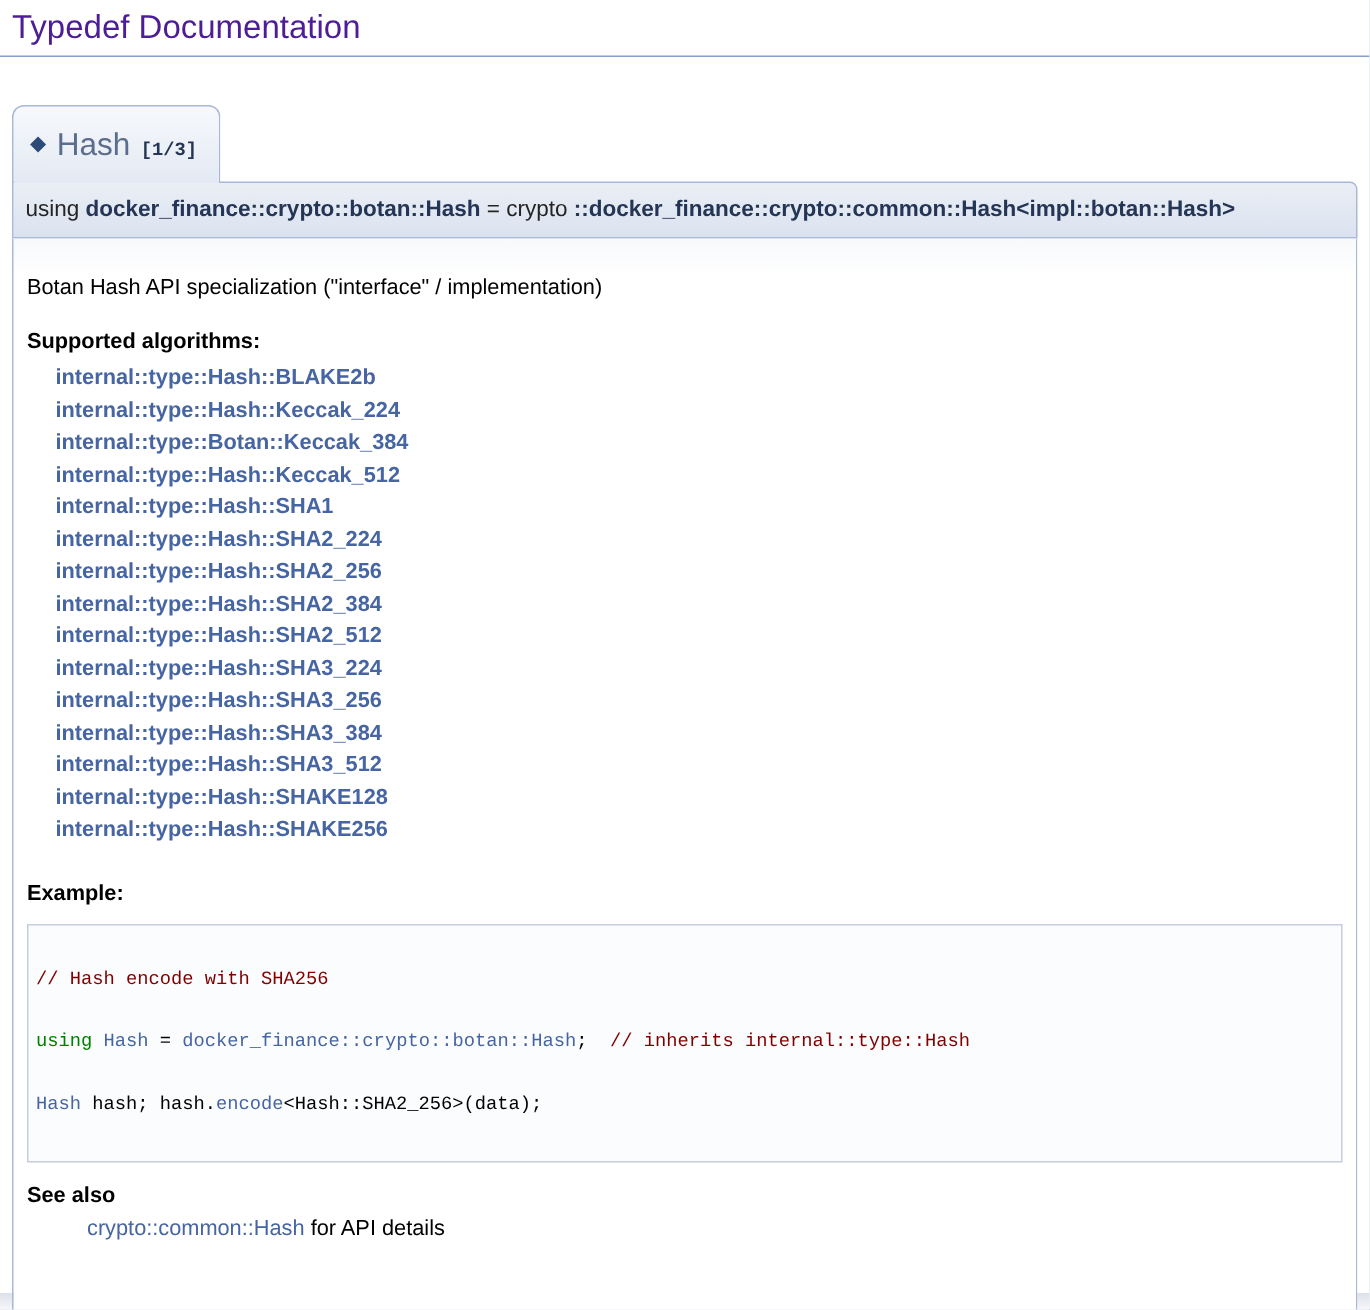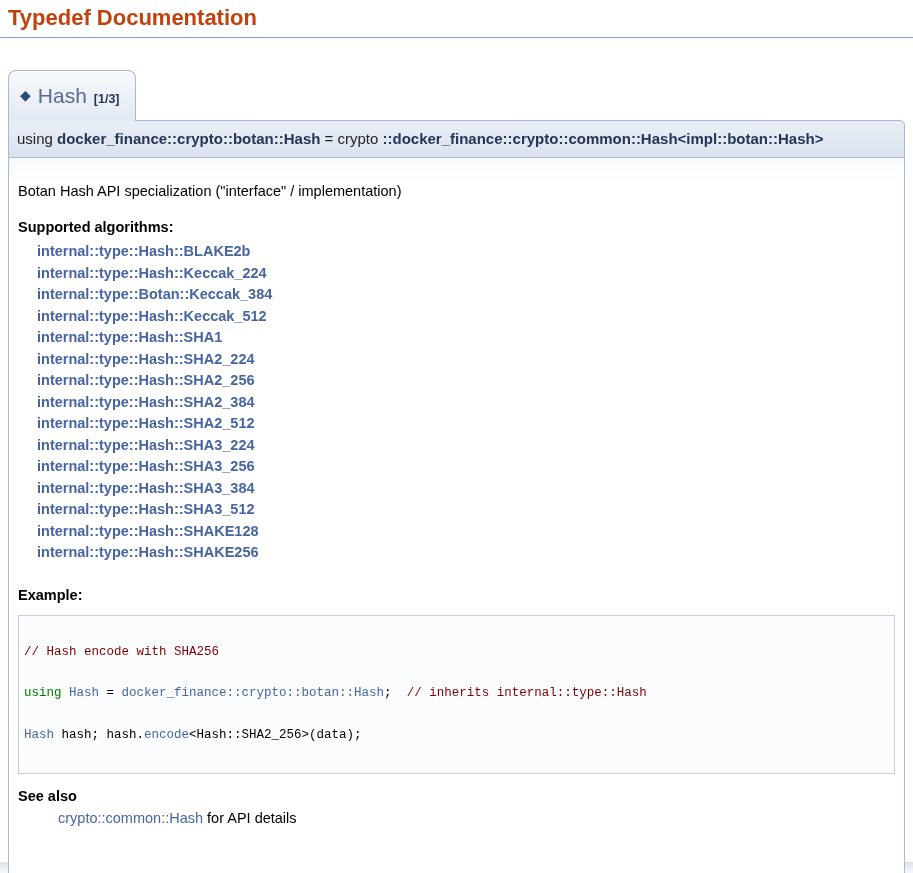--- a/index.html
+++ b/index.html
@@ -1,30 +1,30 @@
 <!DOCTYPE html>
 <html><head>
 <meta charset="utf-8">
 <style>
   * { margin:0; padding:0; box-sizing:content-box; }
   html,body { width:913px; height:873px; background:#ffffff; overflow:hidden;
     font-family:"Liberation Sans","DejaVu Sans",sans-serif; color:#000; position:relative; }
 
   
   h2.groupheader { margin-top:5px; padding:1px 0 7px 8px; font-size:22px; line-height:24px;
-    font-weight:700; color:#c2410c; border-bottom:1px solid #879ECB; }
+    font-weight:400; color:#4c1d95; border-bottom:1px solid #879ECB; }
 
   
   .memtitle { display:block; width:max-content; margin:32px 0 -1px 8px; padding:12px 15px 9px 11px;
     border:1px solid #A8B8D9; border-bottom:none; border-radius:8px 8px 0 0;
     background:linear-gradient(to bottom,#F7F9FC 0%,#E3E9F3 100%);
     position:relative; z-index:2; line-height:25px; }
   .permalink { color:#2D4B77; font-size:14px; text-decoration:none; margin-right:7px; vertical-align:3px; }
   .memtitle-name { font-size:21px; color:#5B6C8D; font-weight:400; }
-  .overload { font-size:12.5px; font-weight:700; color:#253555; margin-left:7px; }
+  .overload { font-size:12.5px; font-weight:700; color:#253555; margin-left:7px;font-family:Liberation Mono, monospace; }
 
   .memitem { margin:0 8px; position:relative; z-index:1; }
 
   
   .memproto { border:1px solid #A8B8D9; border-radius:0 5px 0 0;
     background:linear-gradient(to bottom,#EAEFF6 0%,#DBE2EF 100%);
     padding:9px 6px 9px 8px; font-size:15px; line-height:18px; color:#242424; white-space:nowrap; }
   .memproto .memname { font-weight:700; color:#253555; }
 
   

